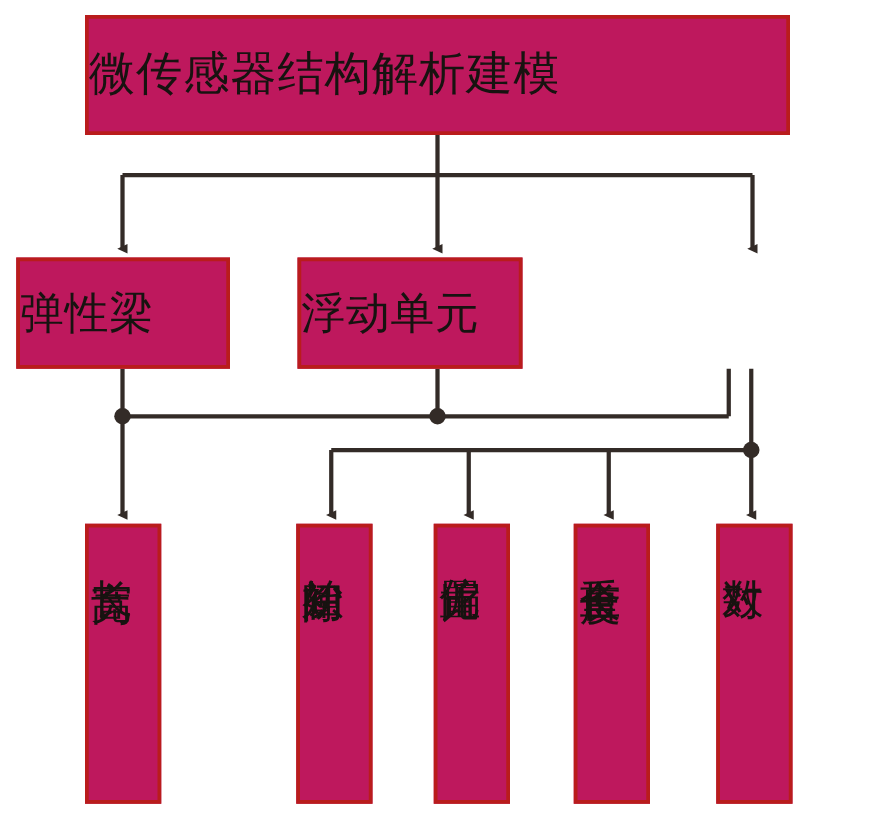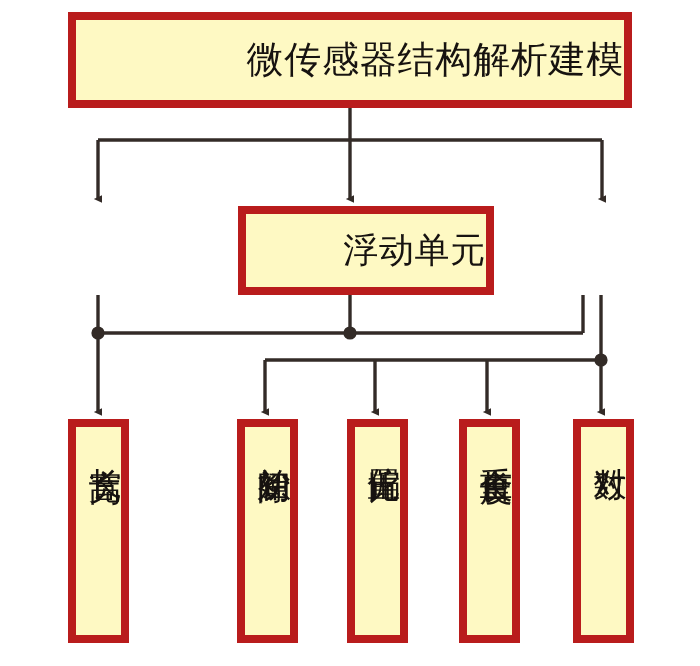--- a/index.html
+++ b/index.html
@@ -22,25 +22,25 @@
   #wires {
     position: absolute;
     left: 0;
     top: 0;
     width: 700px;
     height: 666px;
   }
   .node-box {
     position: absolute;
     box-sizing: border-box;
-    background: #fef9c3;
-    border: 8px solid #b91c1c;
+    background: #be185d;
+    border: 3px solid #b91c1c;
     display: flex;
     align-items: center;
-    justify-content: flex-end;
+    justify-content: flex-start;
     color: #171310;
   }
   .node-label {
     display: block;
     text-align: center;
     line-height: 1.02;
     letter-spacing: 0.02em;
     color: #171310;
   }
   .lvl0 .node-label {
@@ -107,22 +107,25 @@
       <circle cx="98" cy="333" r="6.6"></circle>
       <circle cx="350" cy="333" r="6.6"></circle>
       <circle cx="601" cy="360" r="6.6"></circle>
     </g>
   </svg>
 
   <div class="node-box lvl0" style="left:68px; top:12px; width:564px; height:96px;">
     <span class="node-label">微传感器结构解析建模</span>
   </div>
 
+  <div class="node-box lvl1" style="left:13px; top:206px; width:171px; height:89px;">
+    <span class="node-label">弹性梁</span>
+  </div>
 
-  <div class="node-box lvl1" style="left:238px; top:206px; width:256px; height:89px;">
+  <div class="node-box lvl1" style="left:238px; top:206px; width:180px; height:89px;">
     <span class="node-label">浮动单元</span>
   </div>
 
 
   <div class="node-box lvl2" style="left:68px; top:419px; width:61px; height:224px;">
     <span class="node-label">长宽高</span>
   </div>
 
   <div class="node-box lvl2" style="left:237px; top:419px; width:61px; height:224px;">
     <span class="node-label">初始间隙</span>

